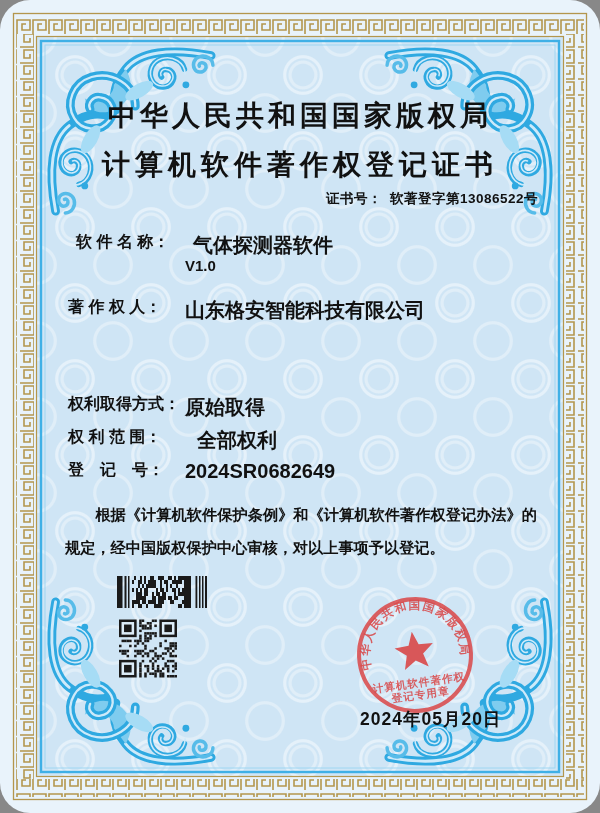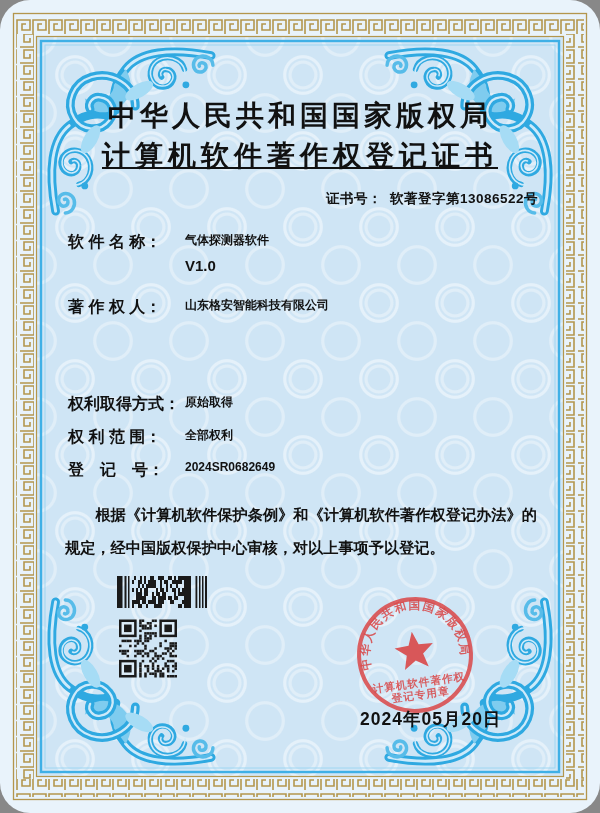--- a/index.html
+++ b/index.html
@@ -32,33 +32,33 @@
   .fl-tr{right:42px; top:42px; transform:scaleX(-1);}
   .fl-bl{left:42px; bottom:42px; transform:scaleY(-1);}
   .fl-br{right:42px; bottom:42px; transform:scale(-1,-1);}
 
   .title{
     position:absolute; left:0; width:100%; text-align:center;
     font-weight:800; color:var(--ink); font-size:28px; letter-spacing:4px;
     font-family:"Liberation Serif","DejaVu Serif",serif;
   }
   .title-1{top:97px;}
-  .title-2{top:137px; letter-spacing:5px;text-decoration:underline;}
+  .title-2{top:146px; letter-spacing:5px;}
 
   .cert-line{
     position:absolute; top:190px; right:62px;
     font-size:13.5px; font-weight:700; color:var(--ink); letter-spacing:.5px;text-align:center;
   }
   .cert-line .lbl{margin-right:8px;}
 
   .field{position:absolute; left:68px; display:flex; color:var(--ink);}
   .field .f-label{width:117px; font-size:16px; font-weight:700; flex:0 0 117px;}
-  .field .f-value{font-size:12px; font-weight:700;}
-  .f-name{top:232px;} .f-version{position:absolute; left:185px; top:257px; font-size:15px; font-weight:700; color:var(--ink);text-align:center;}
-  .f-owner{top:297px;} .f-acq{top:394px;} .f-scope{top:427px;} .f-reg{top:460px;}
+  .field .f-value{font-size:20px; font-weight:700;}
+  .f-name{top:232px;margin-left:8px;} .f-version{position:absolute; left:185px; top:257px; font-size:15px; font-weight:700; color:var(--ink);text-align:center;}
+  .f-owner{top:297px;} .f-acq{top:394px;} .f-scope{top:427px;gap:12px;} .f-reg{top:460px;}
 
   .paragraph{
     position:absolute; left:65px; top:498px; width:472px;
     font-size:15.2px; line-height:33px; font-weight:700; color:var(--ink);
     text-align:justify; text-indent:2em;
   }
 
   .barcode{position:absolute; left:117px; top:576px; width:90px; height:32px;}
   .qr{position:absolute; left:119px; top:619px; width:58px; height:59px;}
 

